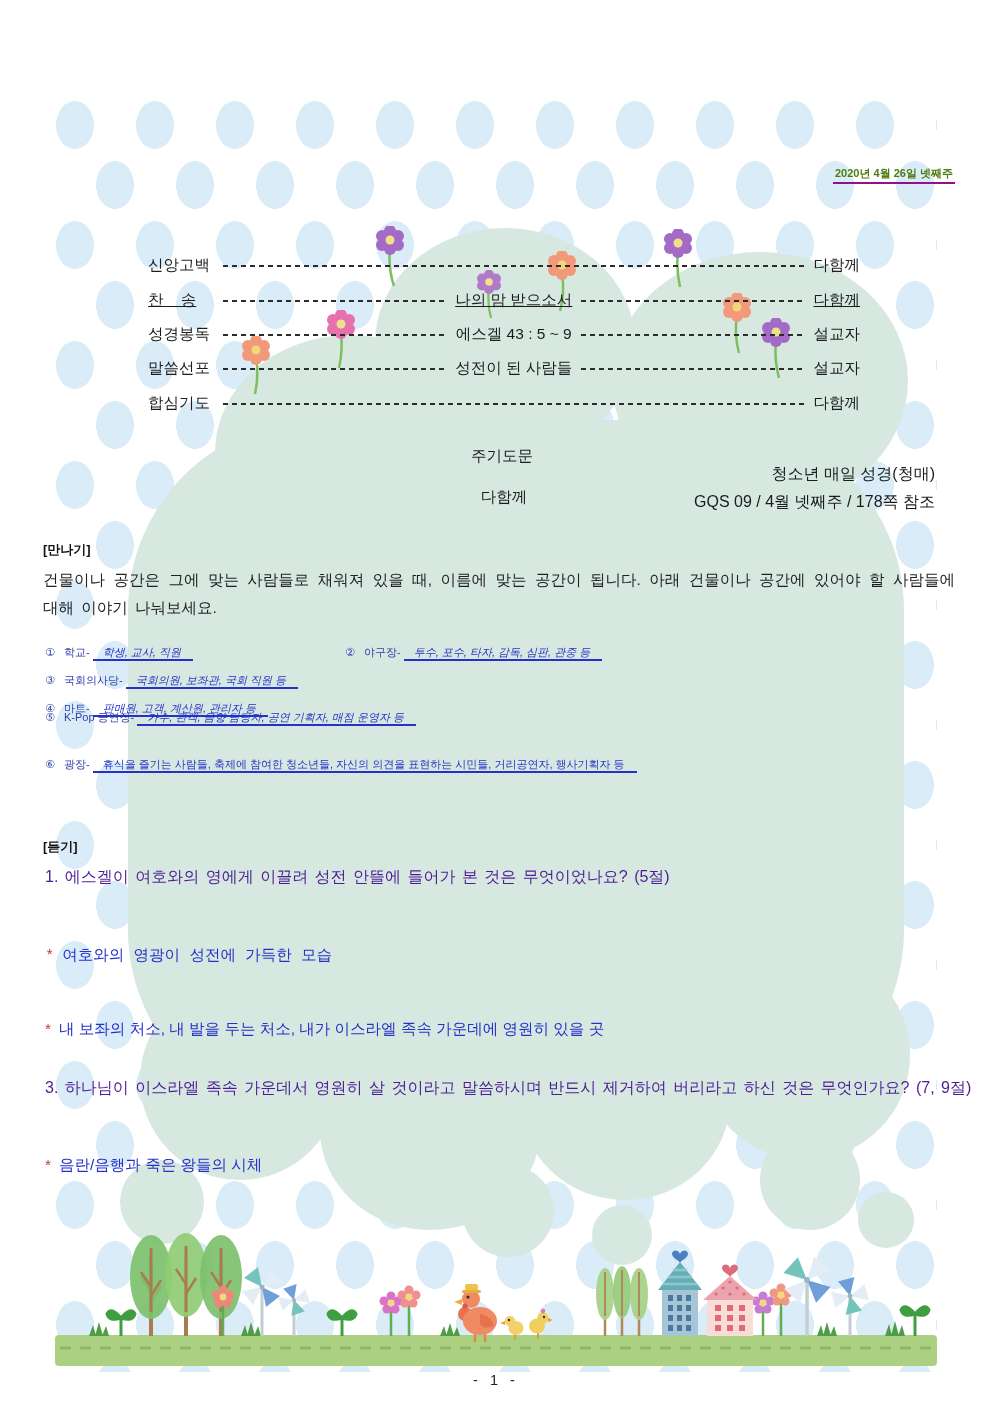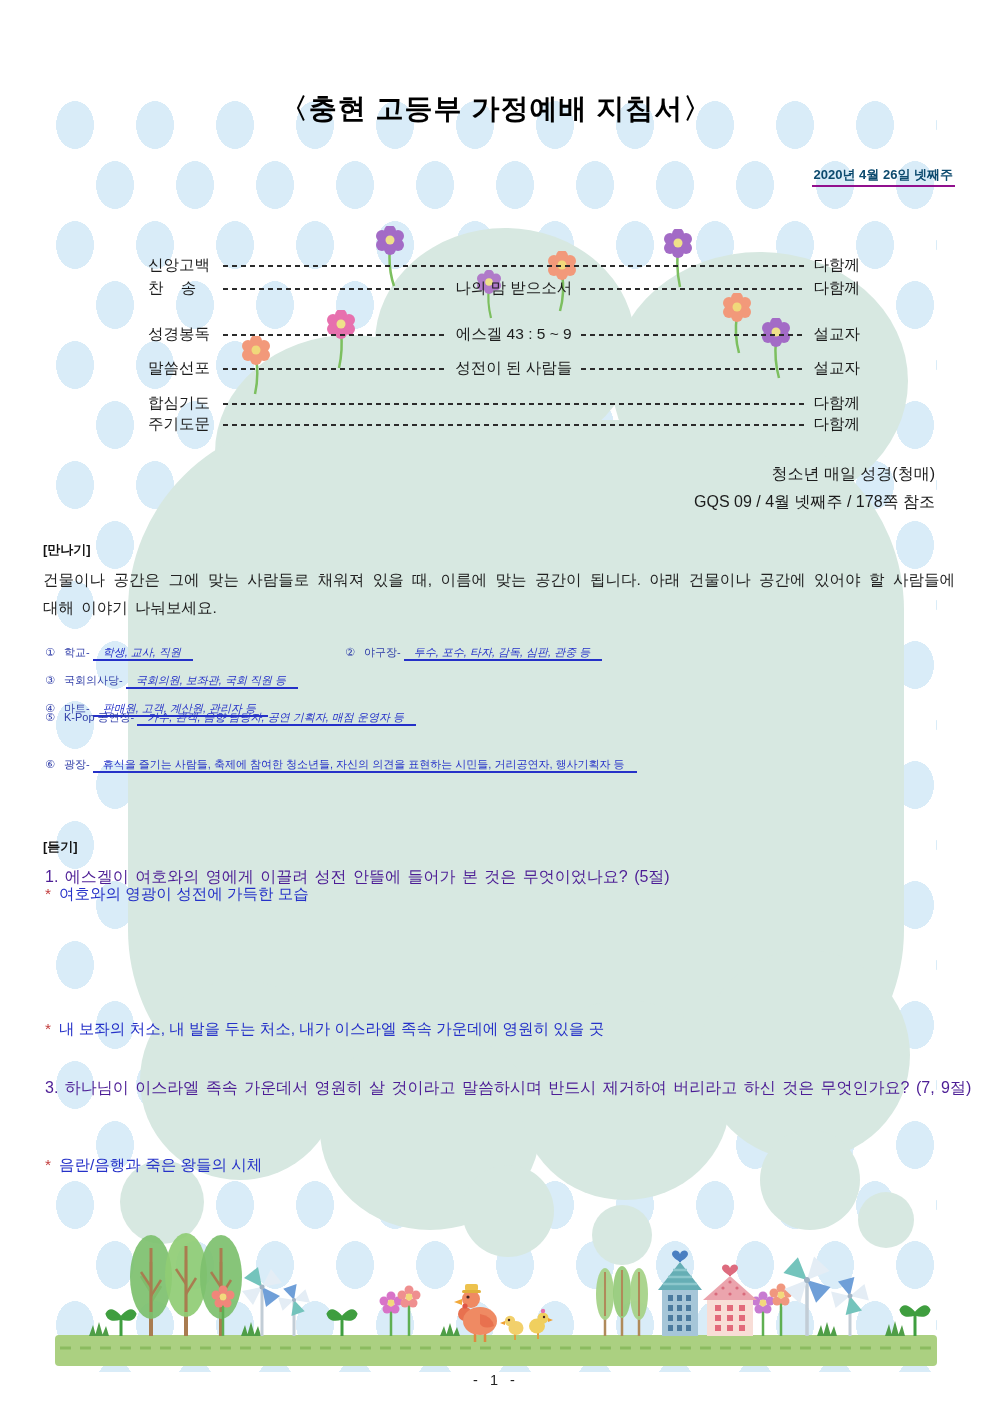--- a/index.html
+++ b/index.html
@@ -12,21 +12,21 @@
       radial-gradient(19px 24px at 60px 90px,#d9ecf8 99%,transparent 100%);
     background-size:80px 120px;}
   
   .cl{position:absolute;background:#d7e8e1;border-radius:50%;z-index:1;}
   .clbody{position:absolute;background:#d7e8e1;border-radius:190px;z-index:1;}
   
   .flower{position:absolute;z-index:2;}
   
   .txt{position:absolute;z-index:3;}
   .title{left:0;width:992px;top:90px;text-align:center;font-size:28px;font-weight:bold;letter-spacing:1px;color:#000;}
-  .date{right:37px;top:166px;font-size:13px;font-weight:bold;color:#0c4a6e;border-bottom:2px solid #91108e;padding:0 2px 1px 2px;}
+  .date{right:37px;top:166px;font-size:11px;font-weight:bold;color:#4d7c0f;border-bottom:2px solid #91108e;padding:0 2px 1px 2px;}
   .wrow{left:148px;width:712px;display:flex;align-items:center;gap:9px;font-size:15.5px;color:#1c1c1c;}
   .wlabel{flex:0 0 auto;min-width:66px;white-space:pre;}
   .dash{flex:1 1 auto;height:2px;background:repeating-linear-gradient(90deg,#2b2b2b 0 5px,transparent 5px 9px);}
   .wmid{flex:0 0 auto;white-space:pre;}
   .wright{flex:0 0 auto;}
   .refline{right:57px;font-size:16px;color:#1c1c1c;white-space:pre;}
   .heading{left:43px;font-size:13px;font-weight:bold;color:#111;}
   .para{left:43px;width:912px;font-size:15.5px;line-height:28px;text-align:justify;word-spacing:3px;color:#222;}
   .mrow{left:45px;width:912px;font-size:11px;color:#2f3da8;white-space:nowrap;}
   .mnum{margin-right:6px;}
@@ -166,29 +166,28 @@
           <circle cx="25" cy="10" r="6"></circle>
           <circle cx="25" cy="19" r="6"></circle>
           <circle cx="17" cy="23" r="6"></circle>
           <circle cx="9" cy="19" r="6"></circle>
           <circle cx="9" cy="10" r="6"></circle>
         </g>
         <circle cx="17" cy="14" r="4.5" fill="#f0d87a"></circle>
       </svg>
   </div>
 
-  <div class="txt title">〈충현 고등부 가정예배 지침서〉</div>
   <div class="txt date">2020년 4월 26일 넷째주</div>
 
   <div class="txt wrow" style="top:255px;">
     <span class="wlabel">신앙고백</span>
     <span class="dash"></span>
     <span class="wright">다함께</span>
   </div>
-  <div class="txt wrow" style="top:278px;">
+  <div class="txt wrow" style="top:290px;text-decoration:underline;">
     <span class="wlabel">찬    송</span>
     <span class="dash"></span>
     <span class="wmid">나의 맘 받으소서</span>
     <span class="dash"></span>
     <span class="wright">다함께</span>
   </div>
   <div class="txt wrow" style="top:324px;">
     <span class="wlabel">성경봉독</span>
     <span class="dash"></span>
     <span class="wmid">에스겔 43 : 5 ~ 9</span>
@@ -200,21 +199,21 @@
     <span class="dash"></span>
     <span class="wmid">성전이 된 사람들</span>
     <span class="dash"></span>
     <span class="wright">설교자</span>
   </div>
   <div class="txt wrow" style="top:393px;">
     <span class="wlabel">합심기도</span>
     <span class="dash"></span>
     <span class="wright">다함께</span>
   </div>
-  <div class="txt wrow" style="top:414px;">
+  <div class="txt wrow" style="top:446px;flex-direction:column;">
     <span class="wlabel">주기도문</span>
     <span class="dash"></span>
     <span class="wright">다함께</span>
   </div>
 
   <div class="txt refline" style="top:464px;">청소년 매일 성경(청매)</div>
   <div class="txt refline" style="top:492px;">GQS 09 / 4월 넷째주 / 178쪽 참조</div>
 
   <div class="txt heading" style="top:541px;">[만나기]</div>
   <div class="txt para" style="top:566px;">건물이나 공간은 그에 맞는 사람들로 채워져 있을 때, 이름에 맞는 공간이 됩니다. 아래 건물이나 공간에 있어야 할 사람들에 대해 이야기 나눠보세요.</div>
@@ -246,21 +245,21 @@
   </div>
   <div class="txt mrow" style="top:757px;">
     <span class="mnum">⑥</span>
     <span class="mlabel">광장-</span>
     <span class="mans noitalic">휴식을 즐기는 사람들, 축제에 참여한 청소년들, 자신의 의견을 표현하는 시민들, 거리공연자, 행사기획자 등</span>
   </div>
 
   <div class="txt heading" style="top:838px;">[듣기]</div>
 
   <div class="txt q" style="top:863px;">1. 에스겔이 여호와의 영에게 이끌려 성전 안뜰에 들어가 본 것은 무엇이었나요? (5절)</div>
-  <div class="txt ansline" style="top:884px;">
+  <div class="txt ansline" style="top:945px;font-family:Liberation Mono, monospace;">
     <span class="star">*</span><span>여호와의 영광이 성전에 가득한 모습</span>
   </div>
 
   <div class="txt ansline" style="top:1019px;">
     <span class="star">*</span><span>내 보좌의 처소, 내 발을 두는 처소, 내가 이스라엘 족속 가운데에 영원히 있을 곳</span>
   </div>
 
   <div class="txt q" style="top:1074px;">3. 하나님이 이스라엘 족속 가운데서 영원히 살 것이라고 말씀하시며 반드시 제거하여 버리라고 하신 것은 무엇인가요? (7, 9절)</div>
   <div class="txt ansline" style="top:1155px;">
     <span class="star">*</span><span>음란/음행과 죽은 왕들의 시체</span>

